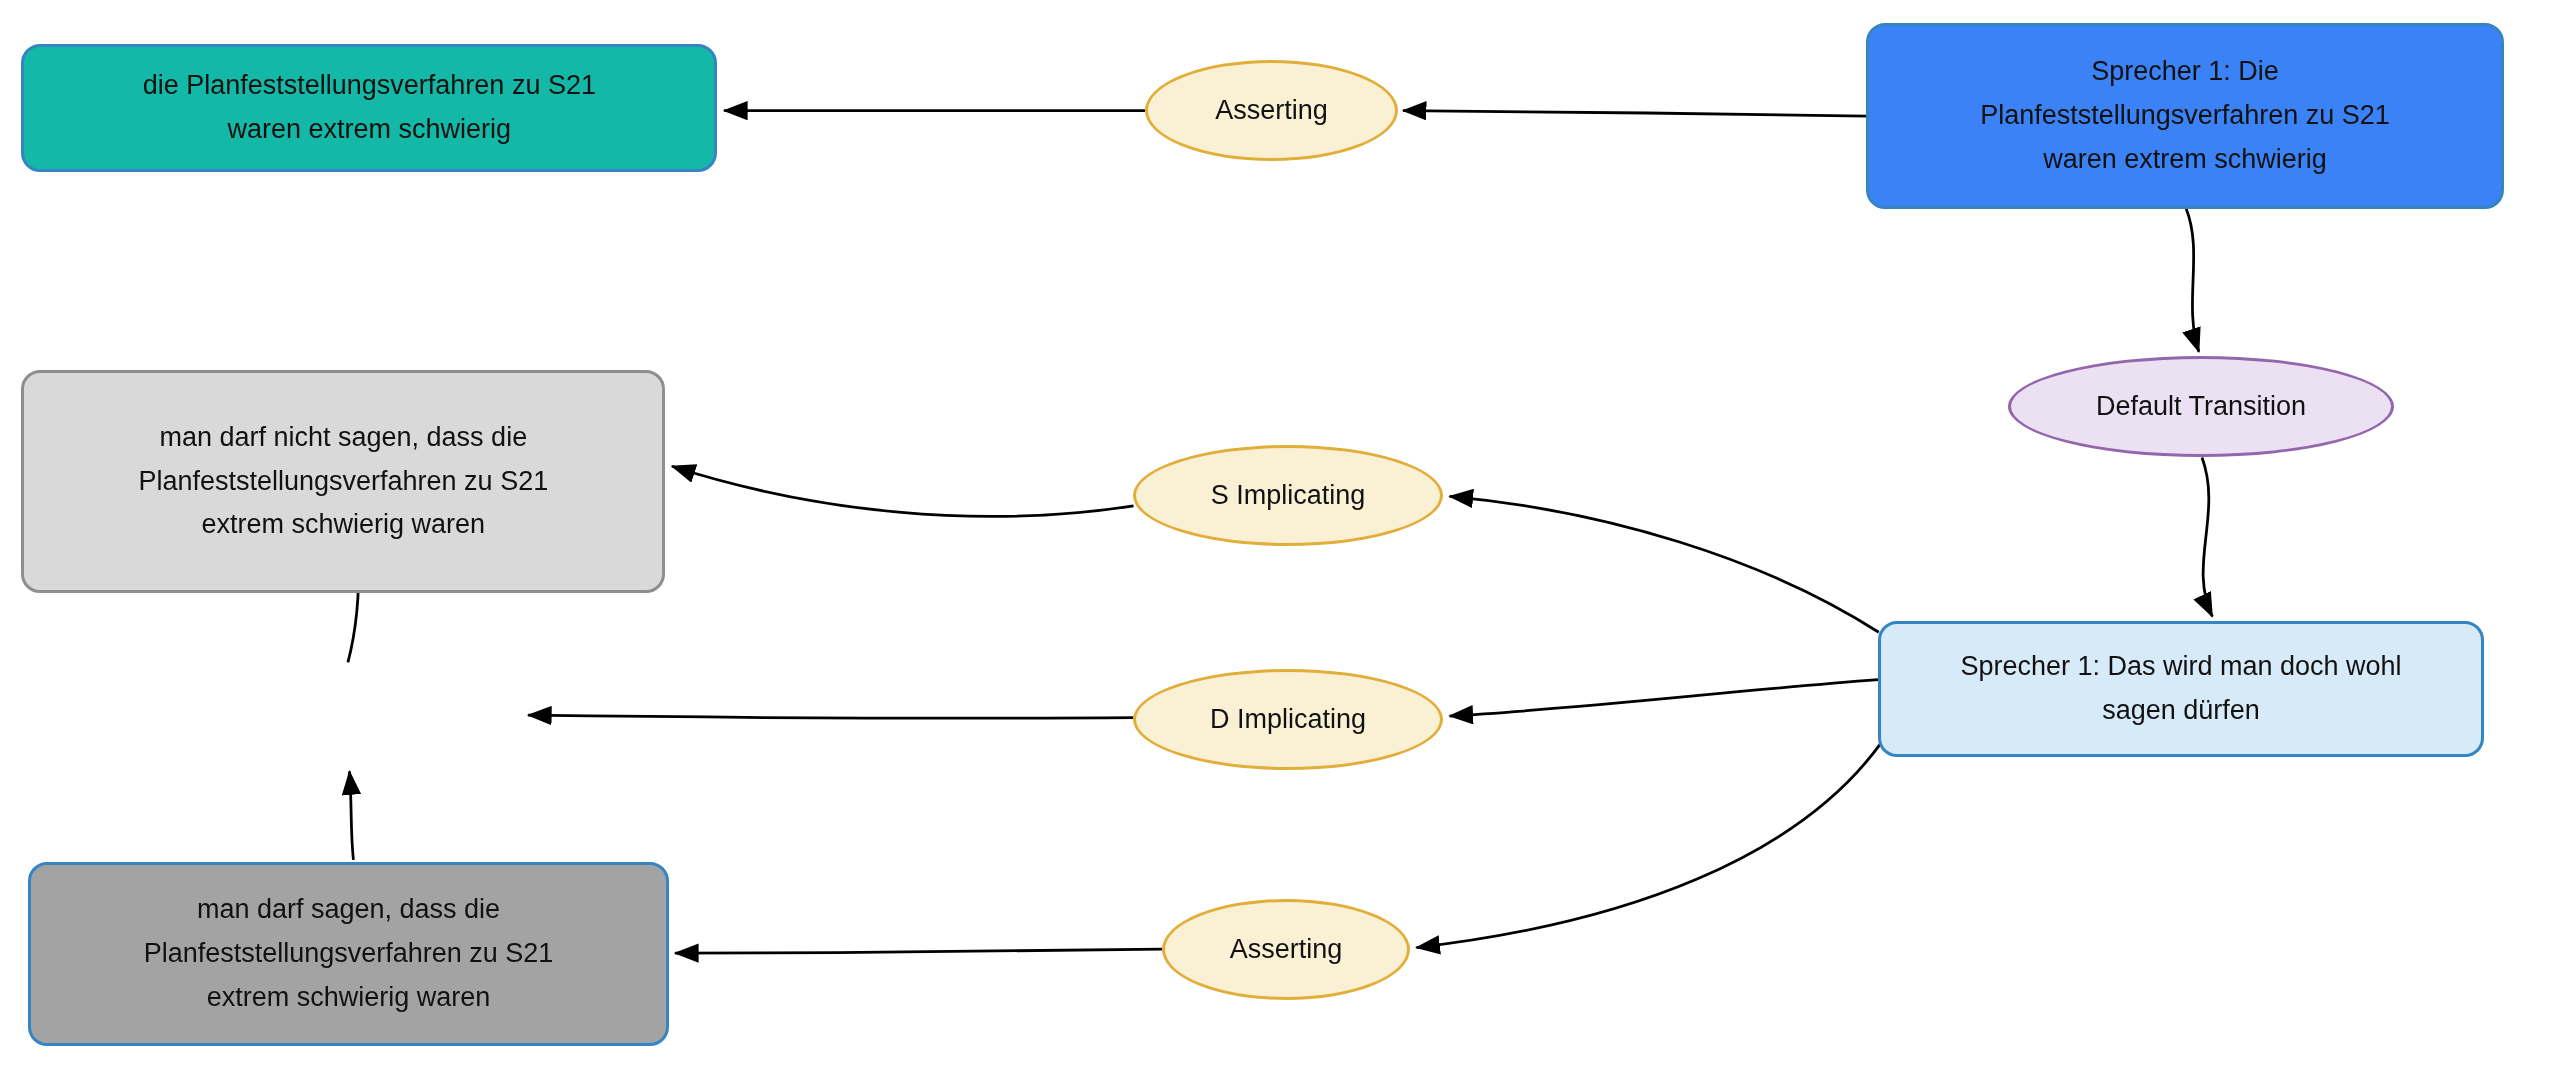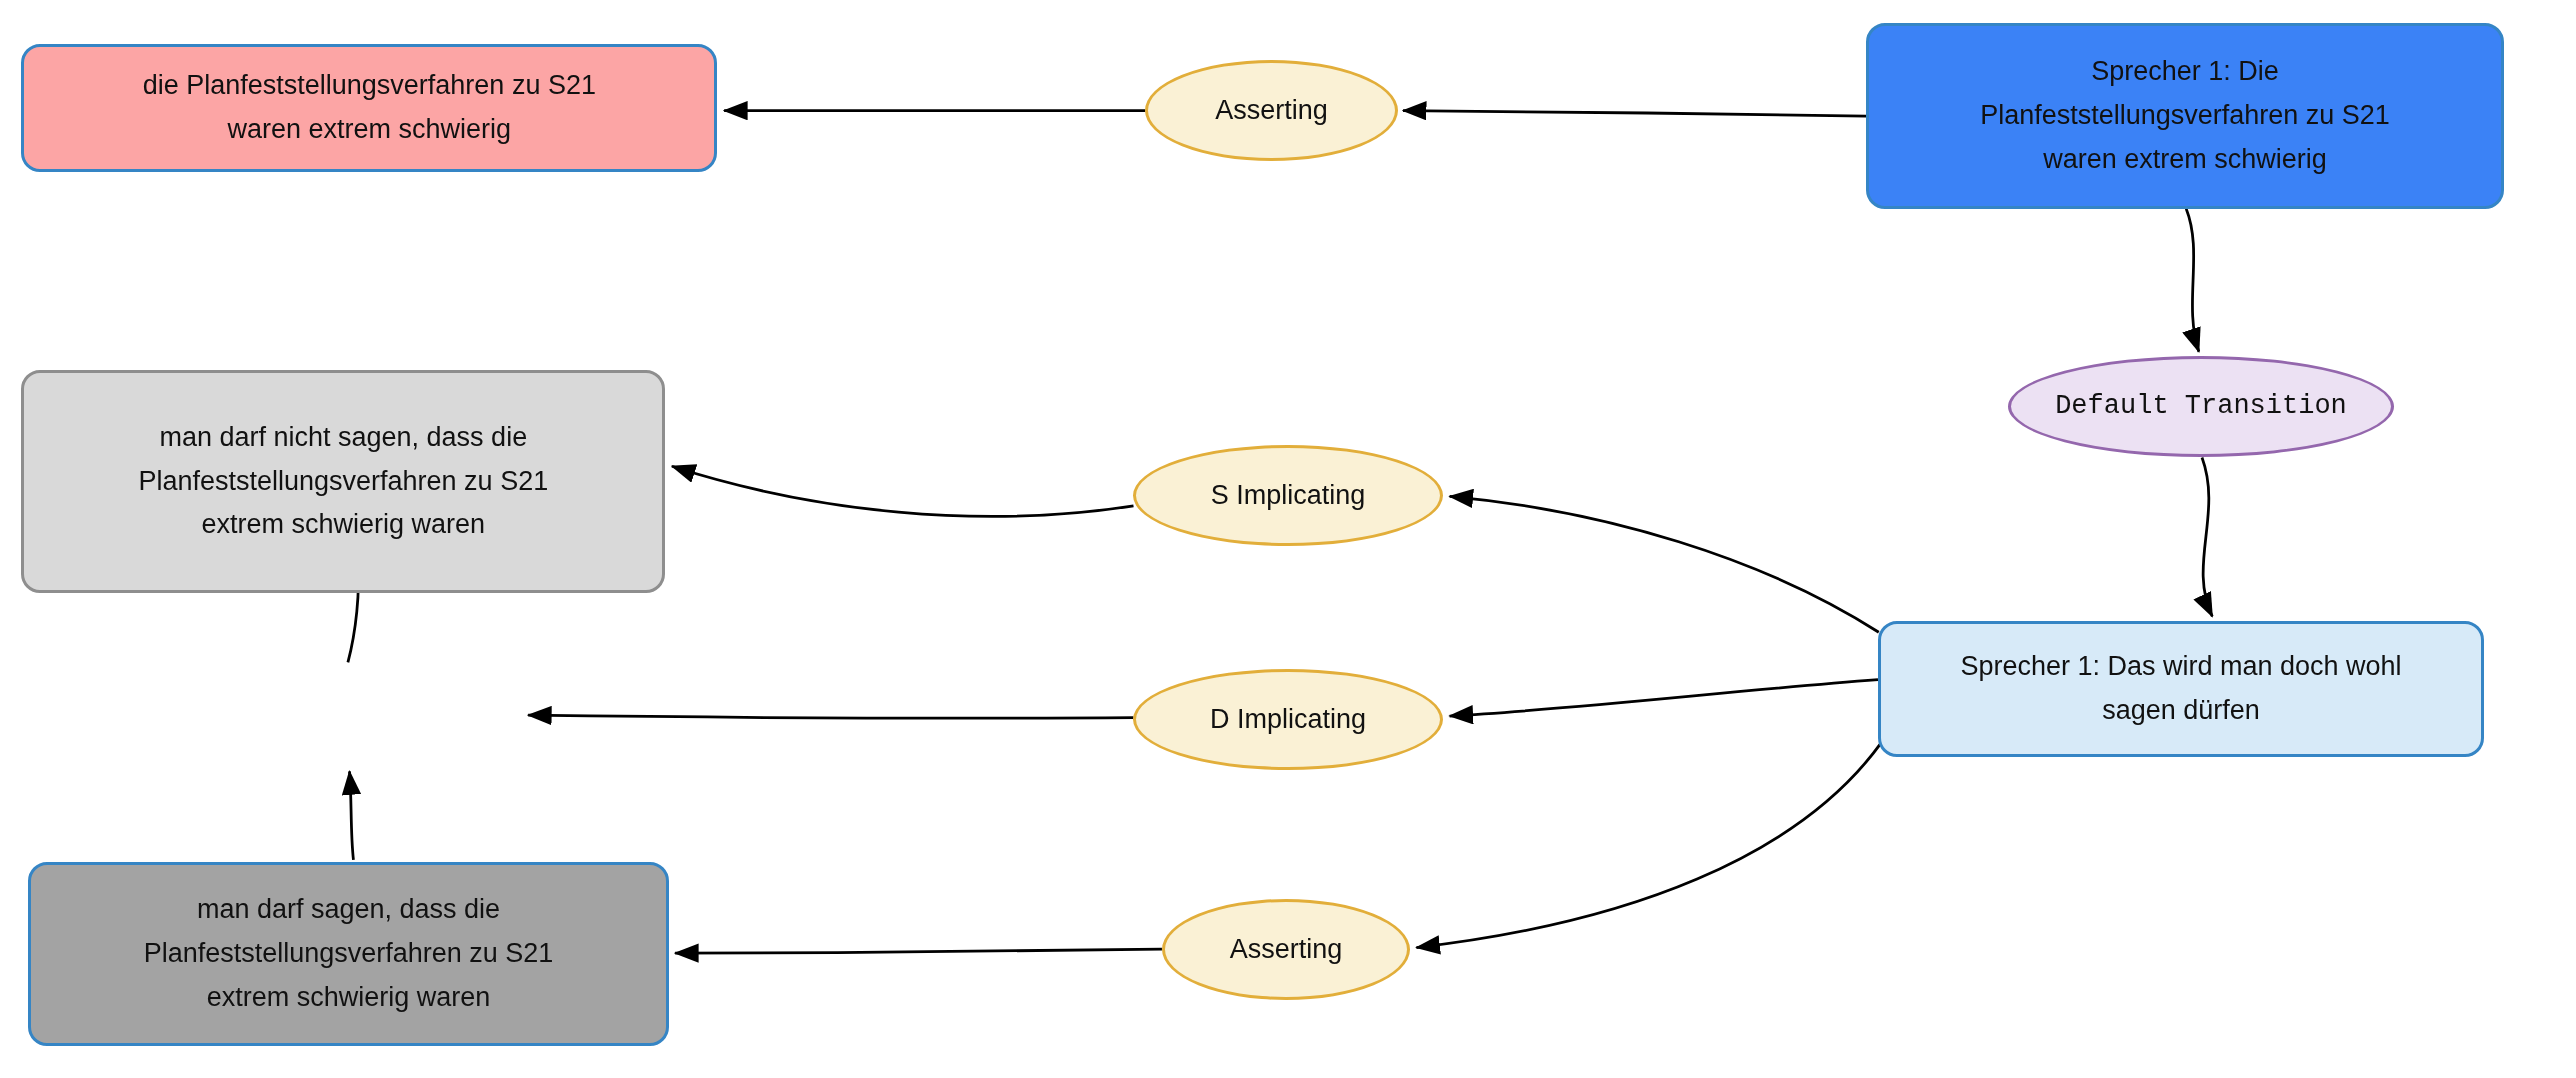--- a/index.html
+++ b/index.html
@@ -43,21 +43,21 @@
     border: 3.2px solid #e2ae3a;
     border-radius: 50%;
     background: #faf1d5;
     line-height: 1.2;
     text-align: center;
   }
   
   .n-proposition1  { left: 21.3px;   top: 44px;   width: 696px; height: 128px; }
   .n-asserting1    { left: 1145px; top: 60px;   width: 253px; height: 101px; }
   .n-locution1     { left: 1866px; top: 23px;   width: 638px; height: 186px; }
-  .n-transition1   { left: 2008px; top: 356px;  width: 386px; height: 101px; font-family: Liberation Mono, monospace; }
+  .n-transition1   { left: 2008px; top: 356px;  width: 386px; height: 101px; }
   .n-locution2     { left: 1878px; top: 621px;  width: 606px; height: 136px; }
   .n-s-implicating { left: 1133px; top: 445px;  width: 310px; height: 101px; }
   .n-d-implicating { left: 1133px; top: 669px;  width: 310px; height: 101px; }
   .n-asserting2    { left: 1162px; top: 899px; width: 248px; height: 101px; }
   .n-implicature1  { left: 21.3px;   top: 370px;  width: 644px; height: 223px; }
   .n-conflict1     { left: 172px;  top: 664px;  width: 349px; height: 101px; }
   .n-proposition2  { left: 28px;   top: 862px; width: 641px; height: 184px; }
 </style>
 </head>
 <body>
@@ -77,21 +77,21 @@
     <path class="edge" d="M 2377,800 C 2230,706 2030,646 1834,628" marker-end="url(#arrow)" style="stroke: rgb(0, 0, 0);"></path>
     <path class="edge" d="M 1434,640 C 1240,670 1030,648 850,590" marker-end="url(#arrow)" style="stroke: rgb(0, 0, 0);"></path>
     <path class="edge" d="M 2376,860 C 2190,874 2000,897 1834,906" marker-end="url(#arrow)" style="stroke: rgb(0, 0, 0);"></path>
     <path class="edge" d="M 1434,908 C 1180,910 910,908 668,905" marker-end="url(#arrow)" style="stroke: rgb(0, 0, 0);"></path>
     <path class="edge" d="M 2380,940 C 2275,1085 2060,1168 1792,1199" marker-end="url(#arrow)" style="stroke: rgb(0, 0, 0);"></path>
     <path class="edge" d="M 1470,1201 C 1290,1204 1060,1206 854,1206" marker-end="url(#arrow)" style="stroke: rgb(0, 0, 0);"></path>
     <path class="edge" d="M 447,1088 C 443,1052 445,1012 442,976" marker-end="url(#arrow)" style="stroke: rgb(0, 0, 0);"></path>
     <path class="edge" d="M 440,838 C 450,800 456,748 452,708" marker-end="url(#arrow)" style="stroke: rgb(0, 0, 0);"></path>
   </svg>
 
-  <div class="node node-box n-proposition1" style="background: #fca5a5; border-color: rgb(53, 133, 197);">
+  <div class="node node-box n-proposition1" style="background: #14b8a6; border-color: rgb(53, 133, 197);">
     <span class="label">die Planfeststellungsverfahren zu S21
 waren extrem schwierig</span>
   </div>
 
   <div class="node node-ellipse n-asserting1" style="background: rgb(250, 241, 213); border-color: rgb(226, 174, 58);">
     <span class="label">Asserting</span>
   </div>
 
   <div class="node node-box n-locution1" style="background: #3b82f6; border-color: rgb(53, 133, 197);">
     <span class="label">Sprecher 1: Die

